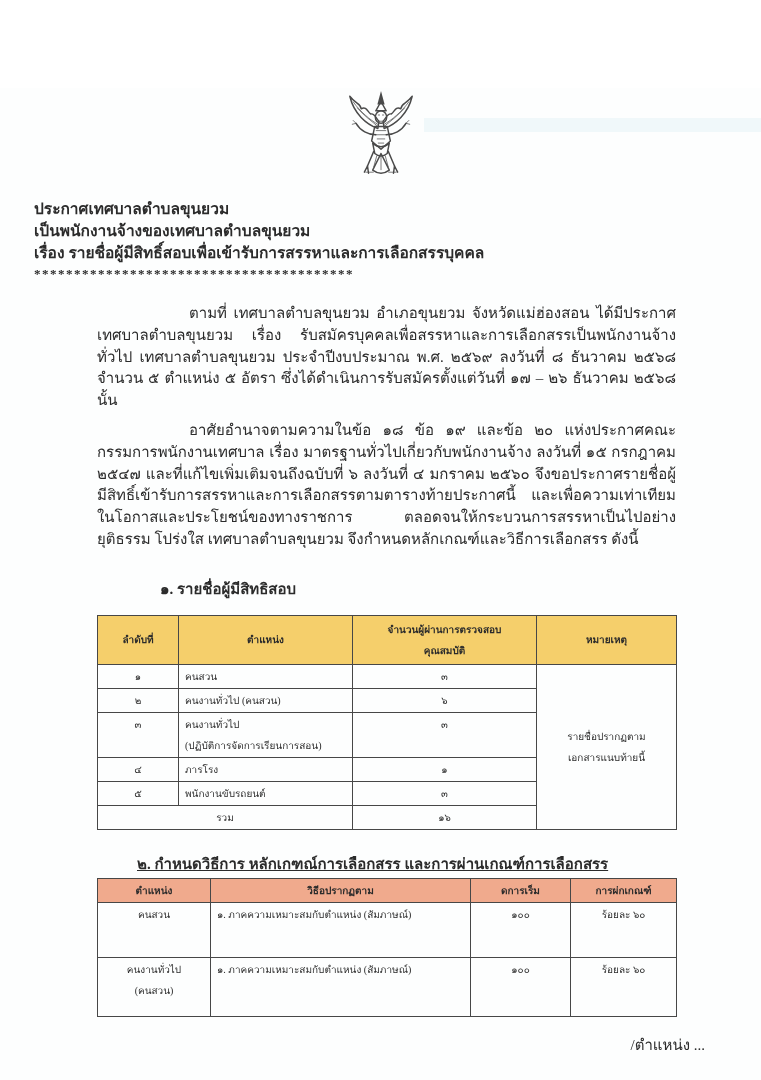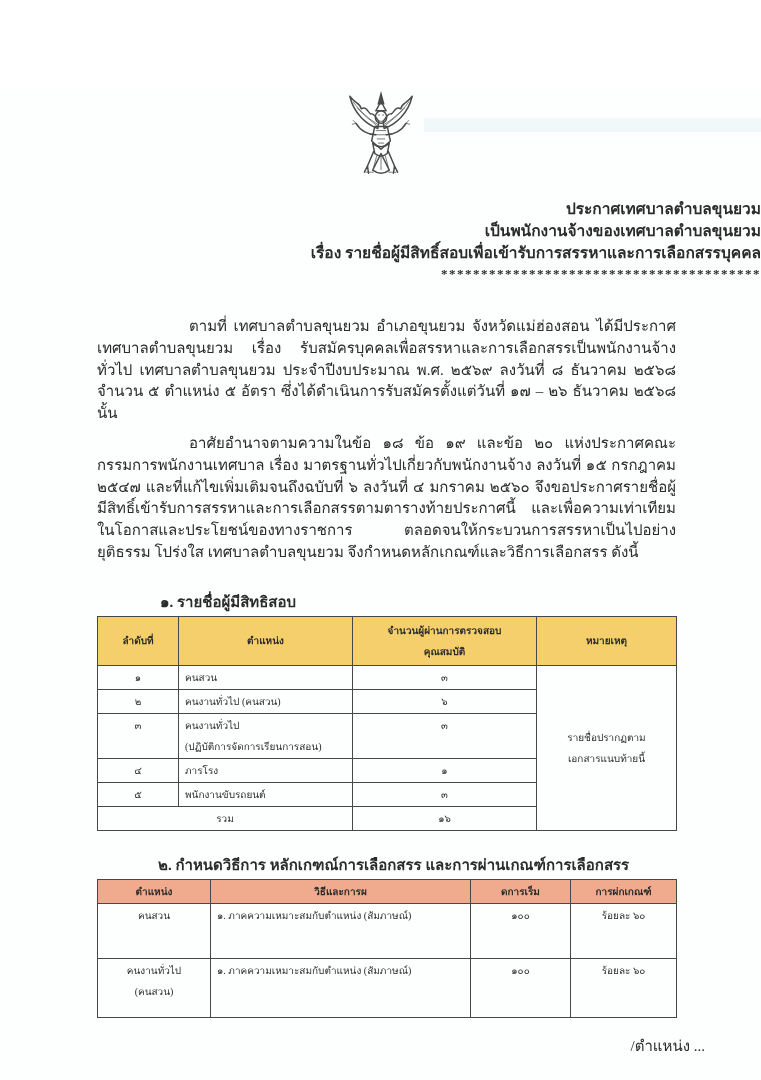--- a/index.html
+++ b/index.html
@@ -2,28 +2,28 @@
 <html><head>
 <meta charset="utf-8">
 <style>
   html,body{margin:0;padding:0;background:#ffffff;}
   body{width:761px;height:1080px;position:relative;overflow:hidden;
        font-family:"Liberation Serif","DejaVu Serif",serif;color:#2b2b2b;}
   .page{position:relative;width:761px;height:1080px;background:#fdfefe;}
   .artifact-top{position:absolute;top:30px;left:424px;width:337px;height:14px;
        background:#f0f8fa;}
   .emblem{width:104px;height:106px;margin:88px auto 4px auto;}
-  .title-block{text-align:right;font-weight:bold;font-size:15.5px;line-height:22px;margin-left:34px;}
+  .title-block{text-align:left;font-weight:bold;font-size:15.5px;line-height:22px;margin-left:34px;}
   .stars{font-size:13px;letter-spacing:1.5px;font-weight:bold;line-height:20px;}
   .content{margin-left:97px;width:579px;}
   .para{margin:0;text-indent:92px;text-align:justify;font-size:15px;line-height:21.8px;}
-  .para.p1{margin-top:32px;}
+  .para.p1{margin-top:19px;}
   .para.p2{margin-top:8px;}
-  .section-heading{font-weight:bold;font-size:15px;margin:26px 0 2px 63px;}
-  .section-heading.s2{margin:22px 0 2px 61px;}
+  .section-heading{font-weight:bold;font-size:15px;margin:26px 0 14px 63px;}
+  .section-heading.s2{margin:22px 0 2px 40px;text-decoration:underline;}
   table{border-collapse:collapse;width:579px;table-layout:fixed;font-size:10px;}
   th,td{border:1px solid #474747;padding:1px 6px;line-height:21px;}
   th{font-weight:bold;}
   .t1 th{background:#f5cf6b;vertical-align:middle;padding-top:3px;padding-bottom:3px;}
   .t2 th{background:#f0aa8d;}
   td.c,th{text-align:center;}
   td{vertical-align:middle;}
   td.b{font-weight:normal;}
   .t1 td.remark{vertical-align:middle;text-align:center;}
   .t2 td{vertical-align:top;}
@@ -144,21 +144,21 @@
     <table class="t2">
       <colgroup>
           <col style="width:113px">
           <col style="width:260px">
           <col style="width:100px">
           <col style="width:106px">
         </colgroup>
       <thead>
         <tr>
           <th>ตำแหน่ง</th>
-          <th>วิธีและการผ</th>
+          <th>วิธีอปรากฏตาม</th>
           <th>ดการเร็ม</th>
           <th>การผ่กเกณฑ์</th>
         </tr>
       </thead>
       <tbody>
         <tr class="r1">
           <td class="c">คนสวน</td>
           <td>๑. ภาคความเหมาะสมกับตำแหน่ง (สัมภาษณ์)</td>
           <td class="c">๑๐๐</td>
           <td class="c">ร้อยละ ๖๐</td>

